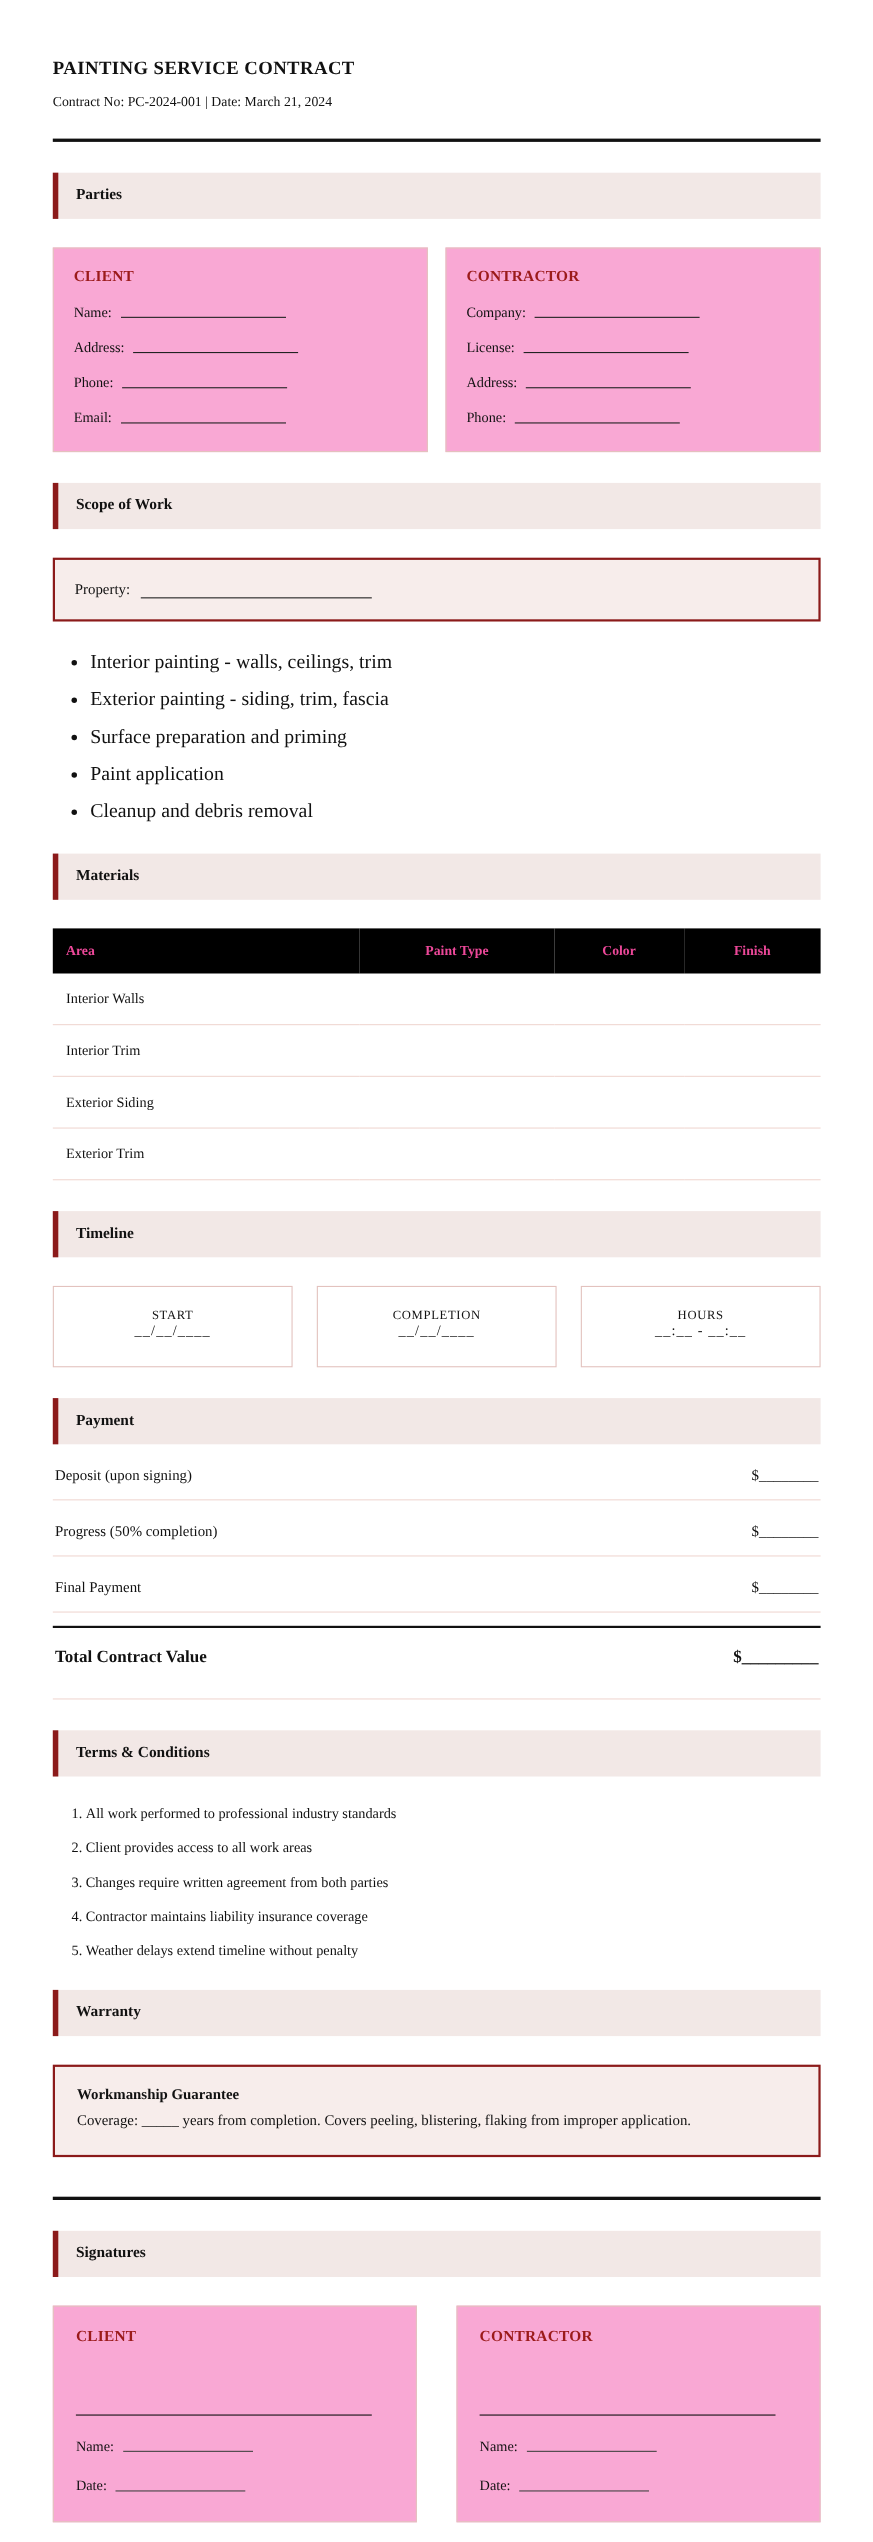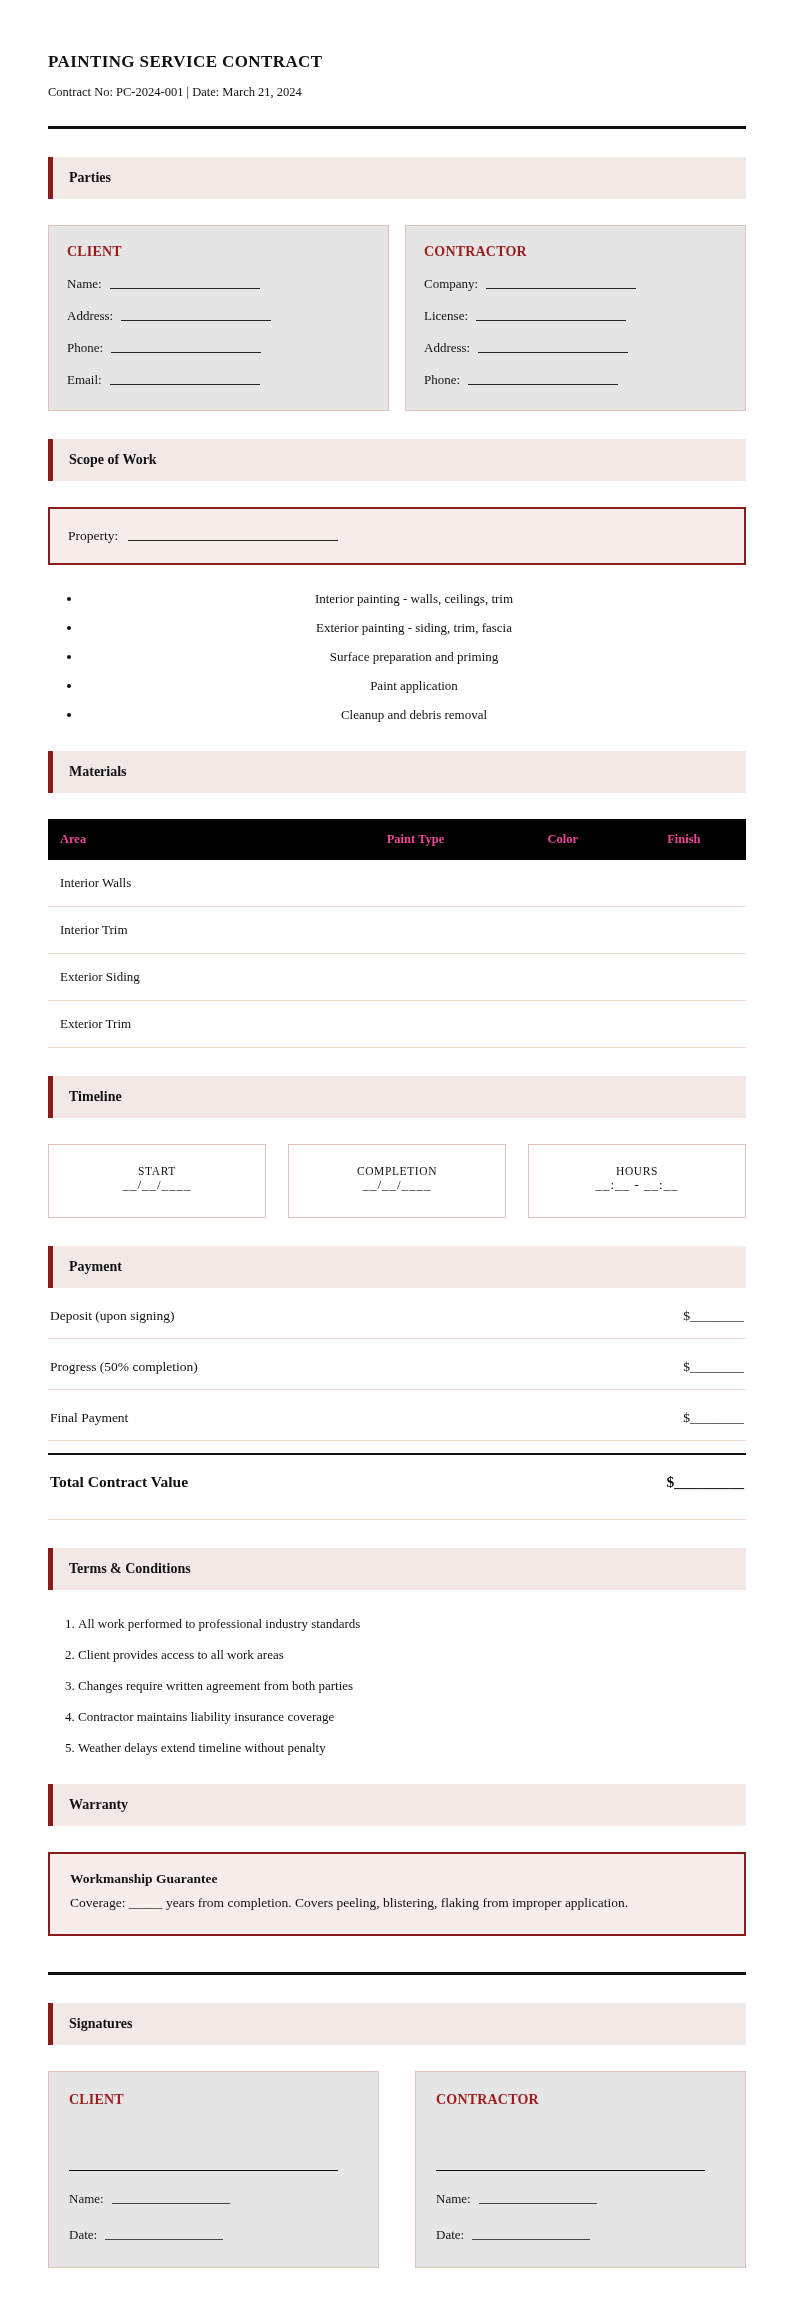--- a/index.html
+++ b/index.html
@@ -32,37 +32,37 @@
     background: var(--section-bg);
     border-left: 5px solid var(--accent);
     padding: 13px 16px;
     font-weight: bold;
     font-size: 14px;
   }
 
   
   .two-col { display: grid; grid-template-columns: 1fr 1fr; gap: 16px; margin-top: 26px; }
   .two-col.wide-gap { gap: 36px; }
-  .party-box, .sig-box { border: 1px solid var(--box-border); padding: 18px 18px 22px 18px; background: #e5e5e5; }
+  .party-box, .sig-box { border: 1px solid var(--box-border); padding: 18px 18px 22px 18px; background: #f9a8d4; }
   .box-heading { margin: 0; color: var(--heading-red); font-size: 14px; font-weight: bold; letter-spacing: 0.2px; }
   .field-row { margin-top: 16px; font-size: 13px; display: flex; align-items: flex-start; gap: 8px; }
   .fill-line { display: inline-block; border-bottom: 1.5px solid #222; height: 13px; width: 150px; }
 
   
   .property-box {
     margin-top: 26px;
     border: 2px solid var(--accent);
     background: var(--tint-bg);
     padding: 19px 18px;
     font-size: 13.5px;
-    display: flex; align-items: flex-start; gap: 10px;
+    display: flex; align-items: flex-end; gap: 10px;
   }
   .property-box .fill-line { width: 210px; }
   .scope-list { margin: 26px 0 0 0; padding-left: 34px; }
-  .scope-list li { margin-bottom: 13px; font-size: 13px; text-align: center; }
+  .scope-list li { margin-bottom: 13px; font-size: 18px; }
 
   
   .materials-table { margin-top: 26px; width: 100%; border-collapse: collapse; font-size: 13px; }
   .materials-table th {
     background: #000; color: #ec4899; font-weight: bold; font-size: 12.5px;
     padding: 13px 12px; text-align: center;
   }
   .materials-table th:first-child { text-align: left; width: 40%; }
   .materials-table td { padding: 15px 12px; border-bottom: 1px solid var(--divider); height: 18px; }
   .materials-table td:not(:first-child) { text-align: center; }

